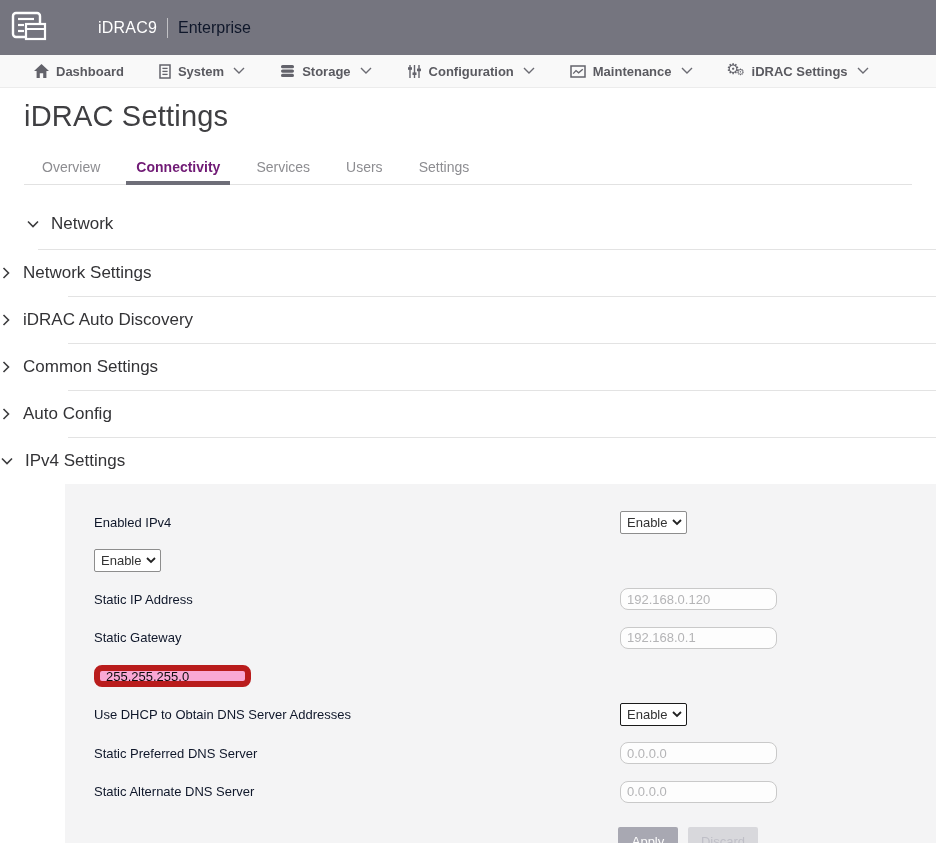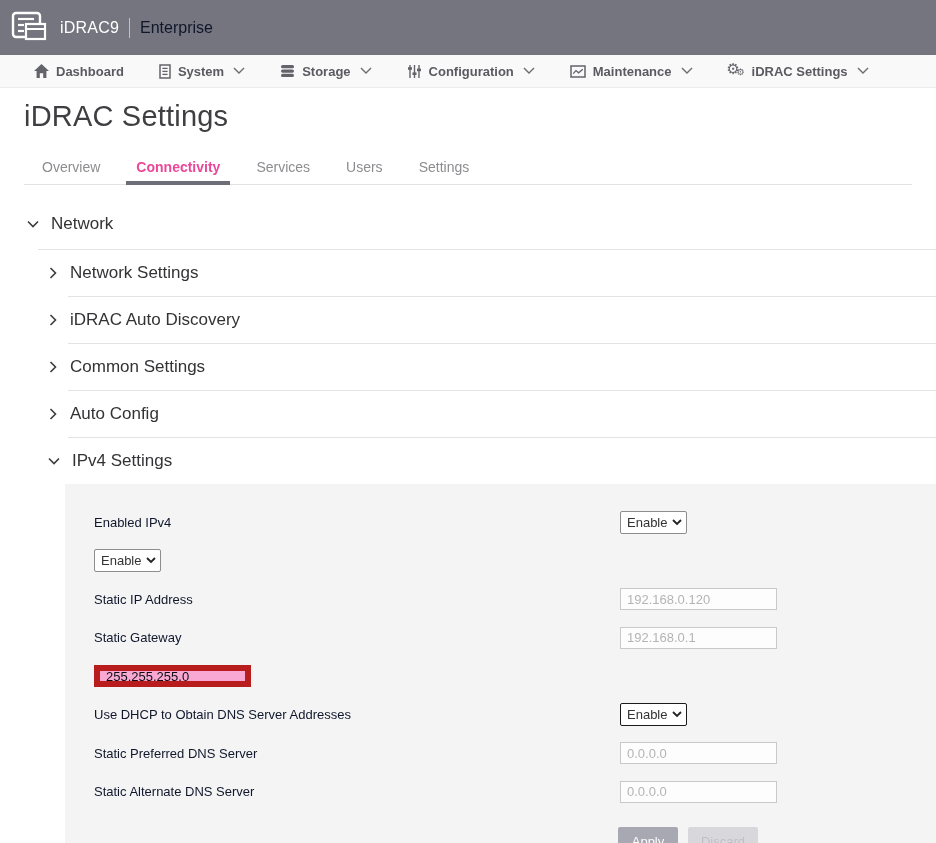--- a/index.html
+++ b/index.html
@@ -3,66 +3,66 @@
 <meta charset="utf-8">
 <style>
   * { margin:0; padding:0; box-sizing:border-box; }
   html,body { width:936px; height:843px; background:#fff; overflow:hidden;
               font-family:"Liberation Sans","DejaVu Sans",sans-serif; }
 
   
   .masthead { height:55px; background:#75757f; display:flex; align-items:center; padding-left:10px; }
   .logo-icon { width:40px; height:36px; margin-right:10px; }
   .brand { display:flex; align-items:center; color:#fff; font-size:16px; }
-  .brand .product { font-weight:400; letter-spacing:.2px; }
+  .brand .product { font-weight:400; letter-spacing:.2px;margin-left:38px; }
   .brand .sep { width:1px; height:20px; background:rgba(255,255,255,.55); margin:0 10px; }
   .brand .edition { font-weight:400; color:#0f172a; }
 
   
   .topnav { height:33px; background:#f9f9f9; border-bottom:1px solid #ececec;
             display:flex; align-items:center; padding-left:34px; gap:35px; }
   .nav-item { display:flex; align-items:center; gap:7px; cursor:pointer; }
   .nav-item .ico { display:flex; align-items:center; color:#63636b; }
   .nav-item .lbl { font-size:13px; font-weight:700; color:#5a5a60; }
   .nav-item .chev { margin-left:2px; display:flex; align-items:center; }
   .gears { position:relative; width:17px; height:16px; color:#63636b; }
   .gears .g1 { position:absolute; left:-1px; top:-3px; font-size:15px; }
   .gears .g2 { position:absolute; left:9px; top:4px; font-size:9px; }
 
   
   .page-head { padding:12px 24px 0 24px; }
   .page-title { font-size:29px; color:#3f3f42; font-weight:400; letter-spacing:.2px; }
   .tabs { display:flex; gap:32px; margin-top:18px; border-bottom:1px solid #e2e2e2; padding-left:16px; }
   .tab { font-size:14px; color:#8d8d91; padding:8px 2px 9px 2px; cursor:pointer; position:relative; }
-  .tab.active { color:#ec4899; font-weight:700;text-align:center; }
+  .tab.active { color:#701a75; font-weight:700;text-align:center; }
   .tab.active::after { content:""; position:absolute; left:-8px; right:-8px; bottom:-1px; height:4px; background:#6e6e78; }
 
   
   .sections { padding-top:14px; }
   .sec-row { display:flex; align-items:center; gap:11px; cursor:pointer; }
   .sec-row .sec-label { font-size:17px; color:#333336; }
   .sec-row.top { height:50px; padding-left:26px; }
-  .sec-row.sub { height:46px; padding-left:47px; }
+  .sec-row.sub { height:46px; }
   .divider { height:1px; background:#e3e3e3; }
   .divider.top { margin-left:38px; }
   .divider.sub { margin-left:68px; }
   .chev-ico { display:flex; align-items:center; }
 
   
   .panel { margin-left:65px; background:#f4f4f5; height:386px; padding:19px 0 0 29px; }
   .form-row { height:38.5px; display:flex; align-items:center; }
   .form-label { width:526px; font-size:13px; color:#0f172a; }
   .select-wrap { position:relative; display:inline-block; }
   select.sel { -webkit-appearance:none; appearance:none; width:67px; height:23px;
                border:1px solid #8d8d8d; border-radius:2px; background:#fff;
                font-family:"Liberation Sans","DejaVu Sans",sans-serif;
                font-size:13px; color:#333; padding:0 18px 0 6px; }
   select.sel.focused { border-color:#1a1a1a; }
   .sel-arrow { position:absolute; right:5px; top:8px; pointer-events:none; }
-  input.txt { width:157px; height:22px; border:1px solid #c9c9c9; border-radius:0;
+  input.txt { width:157px; height:22px; border:1px solid #c9c9c9; border-radius:8px;
               background:#fff; font-family:"Liberation Sans","DejaVu Sans",sans-serif;
               font-size:13px; padding:0 6px; color:#333; }
   input.txt:disabled { color:#b4b4b6; background:#fdfdfd; }
   input.txt.hot { background:#f9a8d4; border:6px solid #b91c1c; color:#0d0d0d; font-weight:400; }
 
   .btn-row { margin-top:16px; padding-left:524px; display:flex; gap:10px; }
   .btn { height:29px; border:none; border-radius:2px; font-size:13px; cursor:pointer;
          font-family:"Liberation Sans","DejaVu Sans",sans-serif; }
   .btn.apply { width:60px; background:#a8a8b2; color:#fdfdfd; }
   .btn.discard { width:70px; background:#d8d8dc; color:#bfbfc7; }

